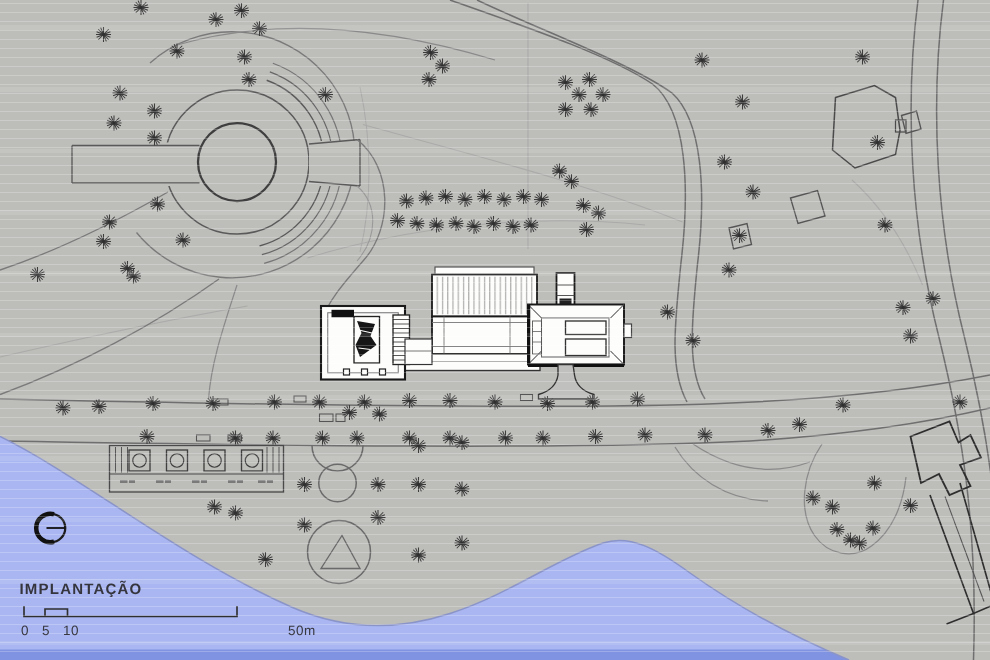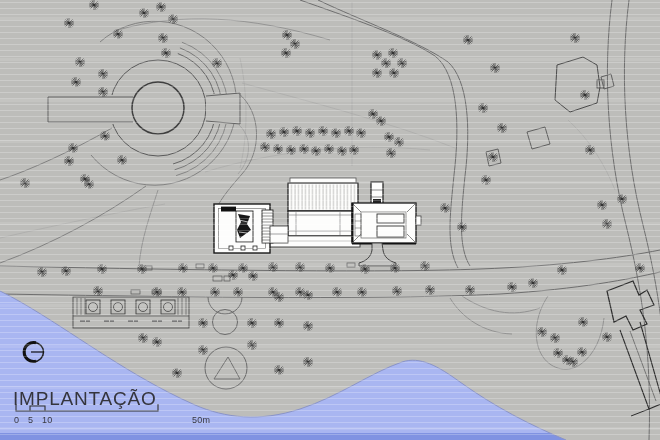--- a/index.html
+++ b/index.html
@@ -4,21 +4,21 @@
 <style>
   html,body{margin:0;padding:0;background:#888;}
   .stage{position:relative;width:660px;height:440px;overflow:hidden;
          font-family:"Liberation Sans",sans-serif;background:#bdbdba;}
   .stage svg{position:absolute;left:0;top:0;}
   .streaks{position:absolute;left:0;top:0;width:660px;height:440px;pointer-events:none;
     background:
       repeating-linear-gradient(180deg, rgba(255,255,255,0) 0 2px, rgba(255,255,255,.30) 2px 3px, rgba(255,255,255,0) 3px 6px),
       repeating-linear-gradient(180deg, transparent 0 17px, rgba(255,255,255,.14) 17px 20px, transparent 20px 41px);
     opacity:.75;}
-  .plan-title{position:absolute;left:13px;top:388px;font-size:19px;font-weight:400;
+  .plan-title{position:absolute;left:13px;top:388px;font-size:10px;font-weight:700;
     letter-spacing:.8px;color:#35353d;}
   .scale-label{position:absolute;font-size:9px;color:#383840;letter-spacing:.3px;}
   .sl0{left:14px;top:415px;} .sl5{left:28px;top:415px;}
   .sl10{left:42px;top:415px;} .sl50{left:145px;top:415px;padding-left:47px;}
 </style>
 </head>
 <body>
 
 <div class="stage">
 

